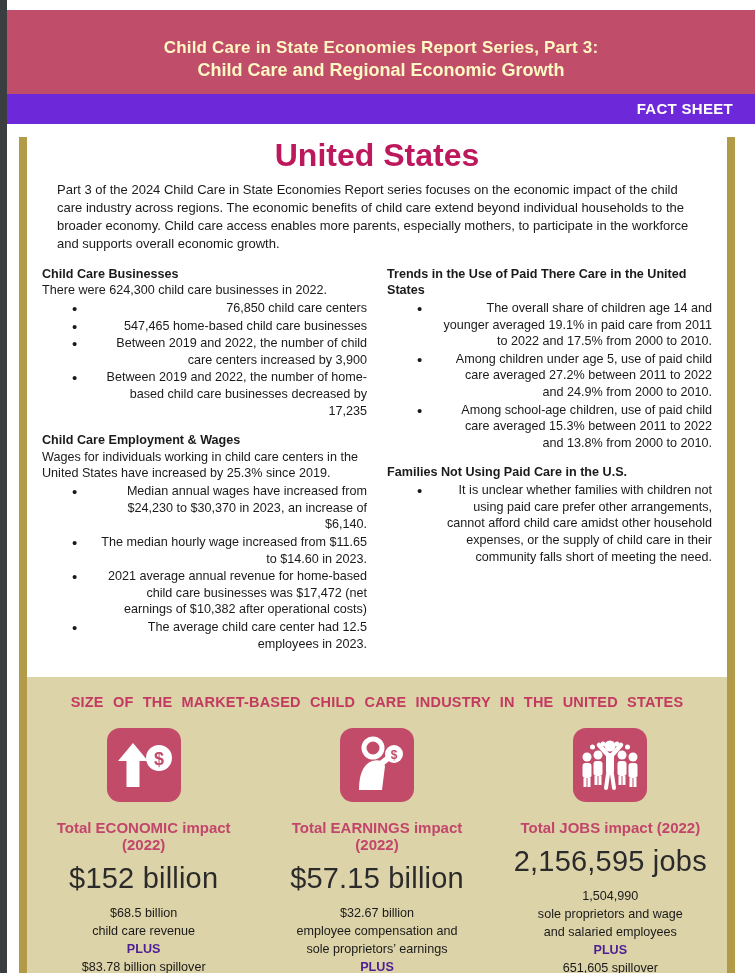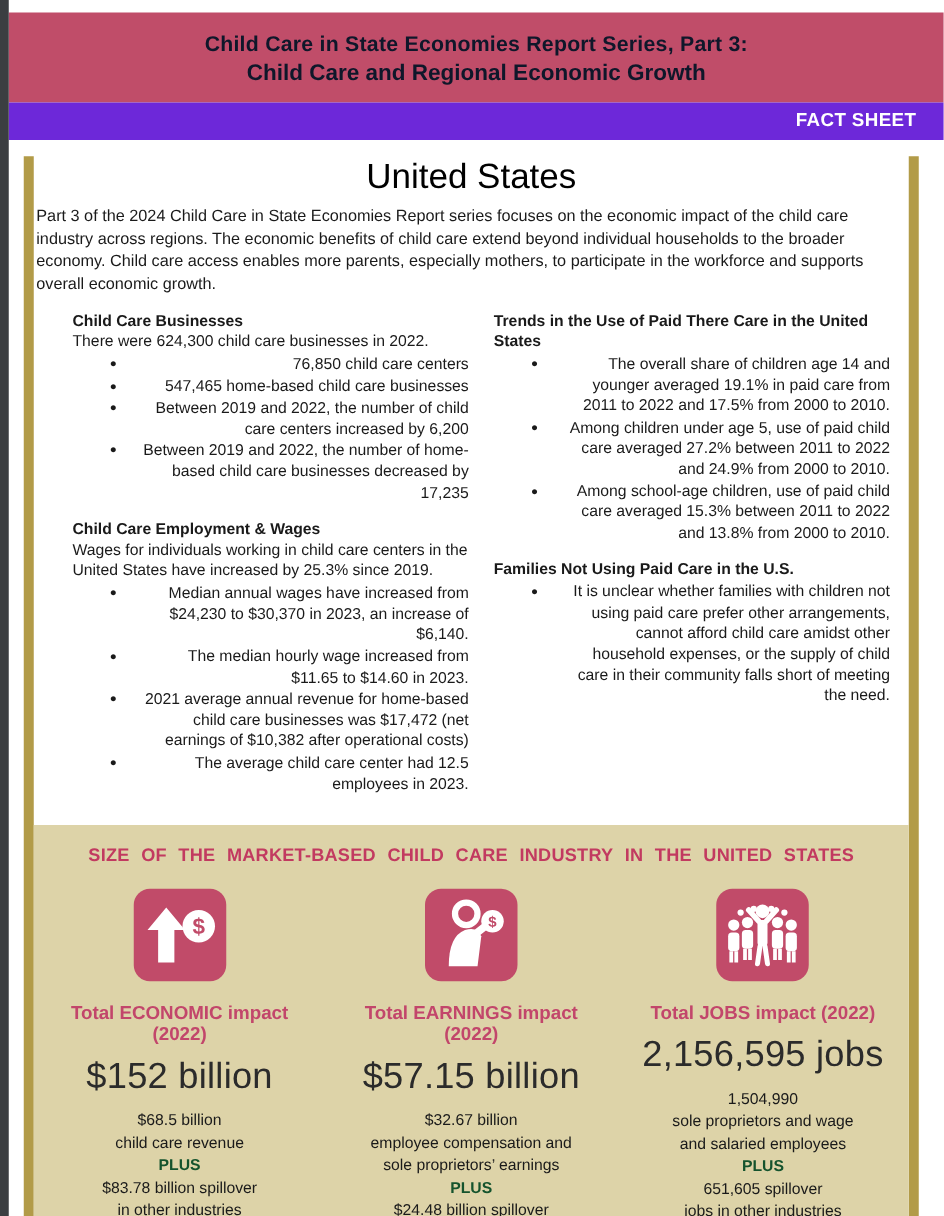--- a/index.html
+++ b/index.html
@@ -8,60 +8,60 @@
     background: #ffffff;
     font-family: "Liberation Sans", sans-serif;
     color: #1a1a1a;
     position: relative;
     overflow: hidden;
   }
   .viewer-edge { position: absolute; left: 0; top: 0; width: 7px; height: 973px; background: #3b3e41; }
   .main { margin-left: 7px; padding-top: 10px; }
 
   
-  .header-band { background: #c04d69; color: #0f172a; text-align: center; padding: 16px 0 13px; }
+  .header-band { background: #c04d69; color: #fef9c3; text-align: center; padding: 28px 0 13px; }
   .header-series { font-size: 17px; font-weight: bold; letter-spacing: .2px; }
   .header-title  { font-size: 18px; font-weight: bold; margin-top: 2px; }
   .gold-band { background: #6d28d9; color: #fff; text-align: right; font-weight: bold;
                font-size: 15px; padding: 6px 22px 7px 0; letter-spacing: .3px; }
 
   
   .frame {
     margin: 0 20px 0 12px;
     border-left: 8px solid #b29b48;
     border-right: 8px solid #b29b48;
     border-bottom: 10px solid #b29b48;
     background: #fff;
     min-height: 827px;
   }
 
-  .page-title { text-align: center; font-size: 28px; font-weight: normal; color: #000000; margin: 13px 0 7px; }
-  .intro { padding: 0 2px; font-size: 13px; line-height: 1.38; }
-
-  .columns { display: flex; gap: 20px; padding: 13px 15px 0; margin-left: 16px; }
+  .page-title { text-align: center; font-size: 32px; font-weight: bold; color: #be185d; margin: 13px 0 7px; }
+  .intro { padding: 0 30px; font-size: 13px; line-height: 1.38; }
+
+  .columns { display: flex; gap: 20px; padding: 13px 15px 0; }
   .col { flex: 1; min-width: 0; }
   .sec { margin-bottom: 13px; }
   .sec-heading { font-weight: bold; font-size: 12.6px; line-height: 1.32; }
   .sec-lead { font-size: 12.6px; line-height: 1.32; }
   ul.bullets { list-style: none; margin: 1px 0 0; padding-left: 28px; text-align: right; }
   .bullets li { position: relative; padding-left: 27px; font-size: 12.6px; line-height: 1.32; margin: 1px 0; }
   .bullets li::before { content: "\2022"; position: absolute; left: 2px; top: -1px; font-size: 15px; }
 
   
   .impact { background: #ddd3a8; margin-top: 12px; padding: 17px 0 24px; }
   .impact-heading { text-align: center; color: #c23a60; font-weight: bold; font-size: 14.5px;
                     word-spacing: 5px; letter-spacing: .2px; }
   .impact-cols { display: flex; margin-top: 18px; }
   .impact-col { flex: 1; text-align: center; padding: 0 8px; }
   .tile { width: 74px; height: 74px; background: #c14b69; border-radius: 13px;
           margin: 0 auto 17px; display: flex; align-items: center; justify-content: center; }
   .impact-label { color: #c2466b; font-weight: bold; font-size: 15px; }
   .impact-value { color: #2b2b2b; font-size: 29px; margin: 9px 0 10px; letter-spacing: .2px; }
   .impact-detail { font-size: 12.6px; line-height: 1.42; white-space: pre-line; }
-  .impact-plus { color: #14532d; font-weight: bold; font-size: 12.6px; line-height: 1.42; }
+  .impact-plus { color: #4c1d95; font-weight: bold; font-size: 12.6px; line-height: 1.42; }
 </style>
 </head>
 <body>
 
 <div class="viewer-edge"></div>
 
 <div class="main">
 
   <div class="header-band">
     <div class="header-series">Child Care in State Economies Report Series, Part 3:</div>
@@ -77,21 +77,21 @@
     <p class="intro">Part 3 of the 2024 Child Care in State Economies Report series focuses on the economic impact of the child care industry across regions. The economic benefits of child care extend beyond individual households to the broader economy. Child care access enables more parents, especially mothers, to participate in the workforce and supports overall economic growth.</p>
 
     <div class="columns">
       <div class="col">
         <div class="sec">
           <div class="sec-heading">Child Care Businesses</div>
           <div class="sec-lead">There were 624,300 child care businesses in 2022.</div>
           <ul class="bullets">
               <li>76,850 child care centers</li>
               <li>547,465 home-based child care businesses</li>
-              <li>Between 2019 and 2022, the number of child care centers increased by 6,200</li>
+              <li>Between 2019 and 2022, the number of child care centers increased by 3,900</li>
               <li>Between 2019 and 2022, the number of home-based child care businesses decreased by 17,235</li>
             </ul>
         </div>
         <div class="sec">
           <div class="sec-heading">Child Care Employment &amp; Wages</div>
           <div class="sec-lead">Wages for individuals working in child care centers in the United States have increased by 25.3% since 2019.</div>
           <ul class="bullets">
               <li>Median annual wages have increased from $24,230 to $30,370 in 2023, an increase of $6,140.</li>
               <li>The median hourly wage increased from $11.65 to $14.60 in 2023.</li>
               <li>2021 average annual revenue for home-based child care businesses was $17,472 (net earnings of $10,382 after operational costs)</li>

